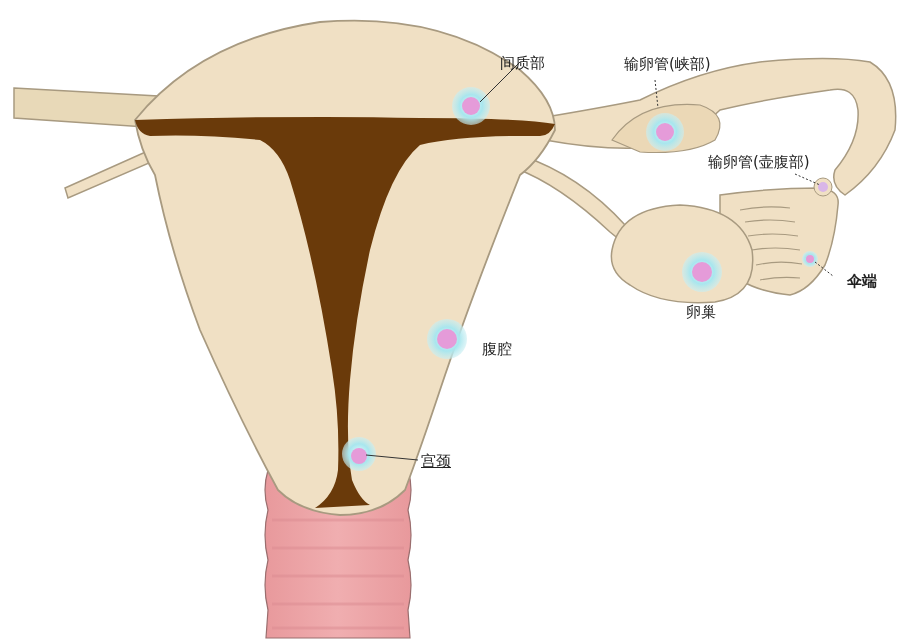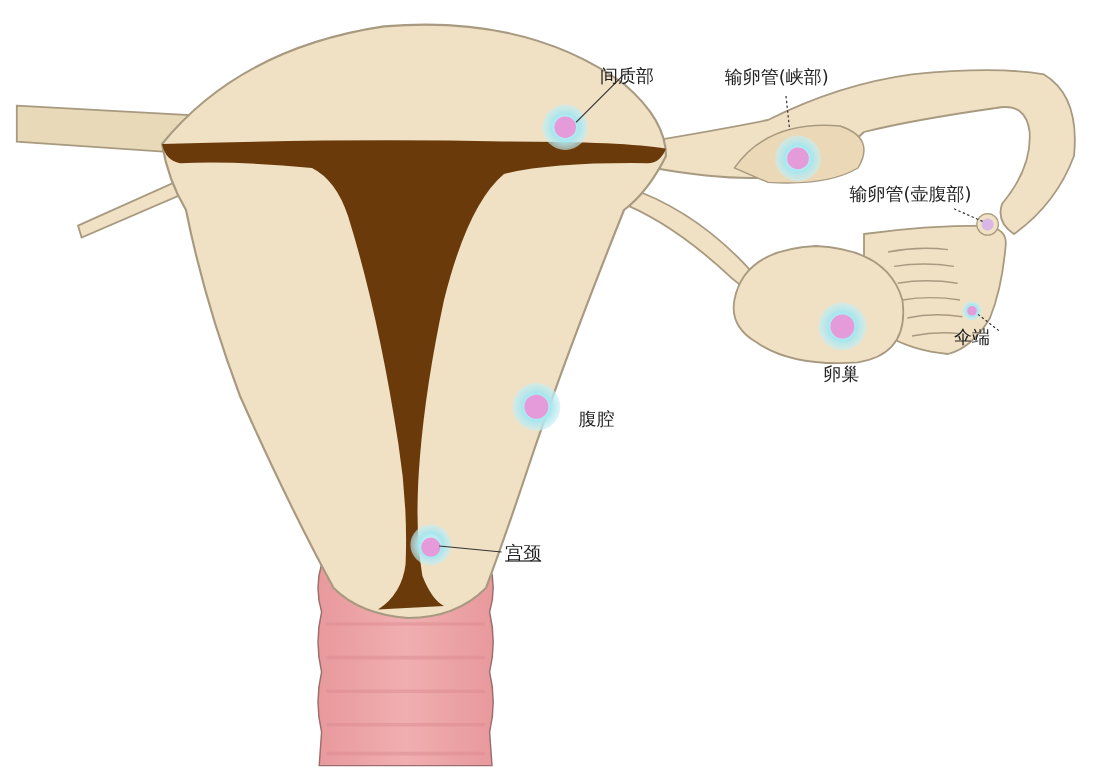--- a/index.html
+++ b/index.html
@@ -99,18 +99,18 @@
   <g stroke="#333333" stroke-width="1" fill="none">
     <line x1="480" y1="102" x2="520" y2="62"></line>
     <line x1="655" y1="80" x2="658" y2="108" stroke-dasharray="2,2"></line>
     <line x1="795" y1="174" x2="820" y2="185" stroke-dasharray="2,2"></line>
     <line x1="815" y1="262" x2="833" y2="276" stroke-dasharray="2,2"></line>
     <line x1="366" y1="455" x2="418" y2="460"></line>
   </g>
 </svg>
 
 <div class="label" style="left:500px;top:42px;margin-top:14px;">间质部</div>
-<div class="label" style="left:604px;top:57px;text-align:right;">输卵管(峡部)</div>
+<div class="label" style="left:624px;top:57px;text-align:right;">输卵管(峡部)</div>
 <div class="label" style="left:708px;top:155px;">输卵管(壶腹部)</div>
-<div class="label" style="left:795px;top:274px;">伞端</div>
-<div class="label" style="left:686px;top:305px;">卵巢</div>
+<div class="label" style="left:847px;top:274px;font-weight:bold;">伞端</div>
+<div class="label" style="left:686px;top:305px;font-family:Liberation Serif, serif;">卵巢</div>
 <div class="label" style="left:482px;top:342px;text-align:right;">腹腔</div>
 <div class="label" style="left:421px;top:454px;text-decoration:underline;">宫颈</div>
 
 </body></html>

